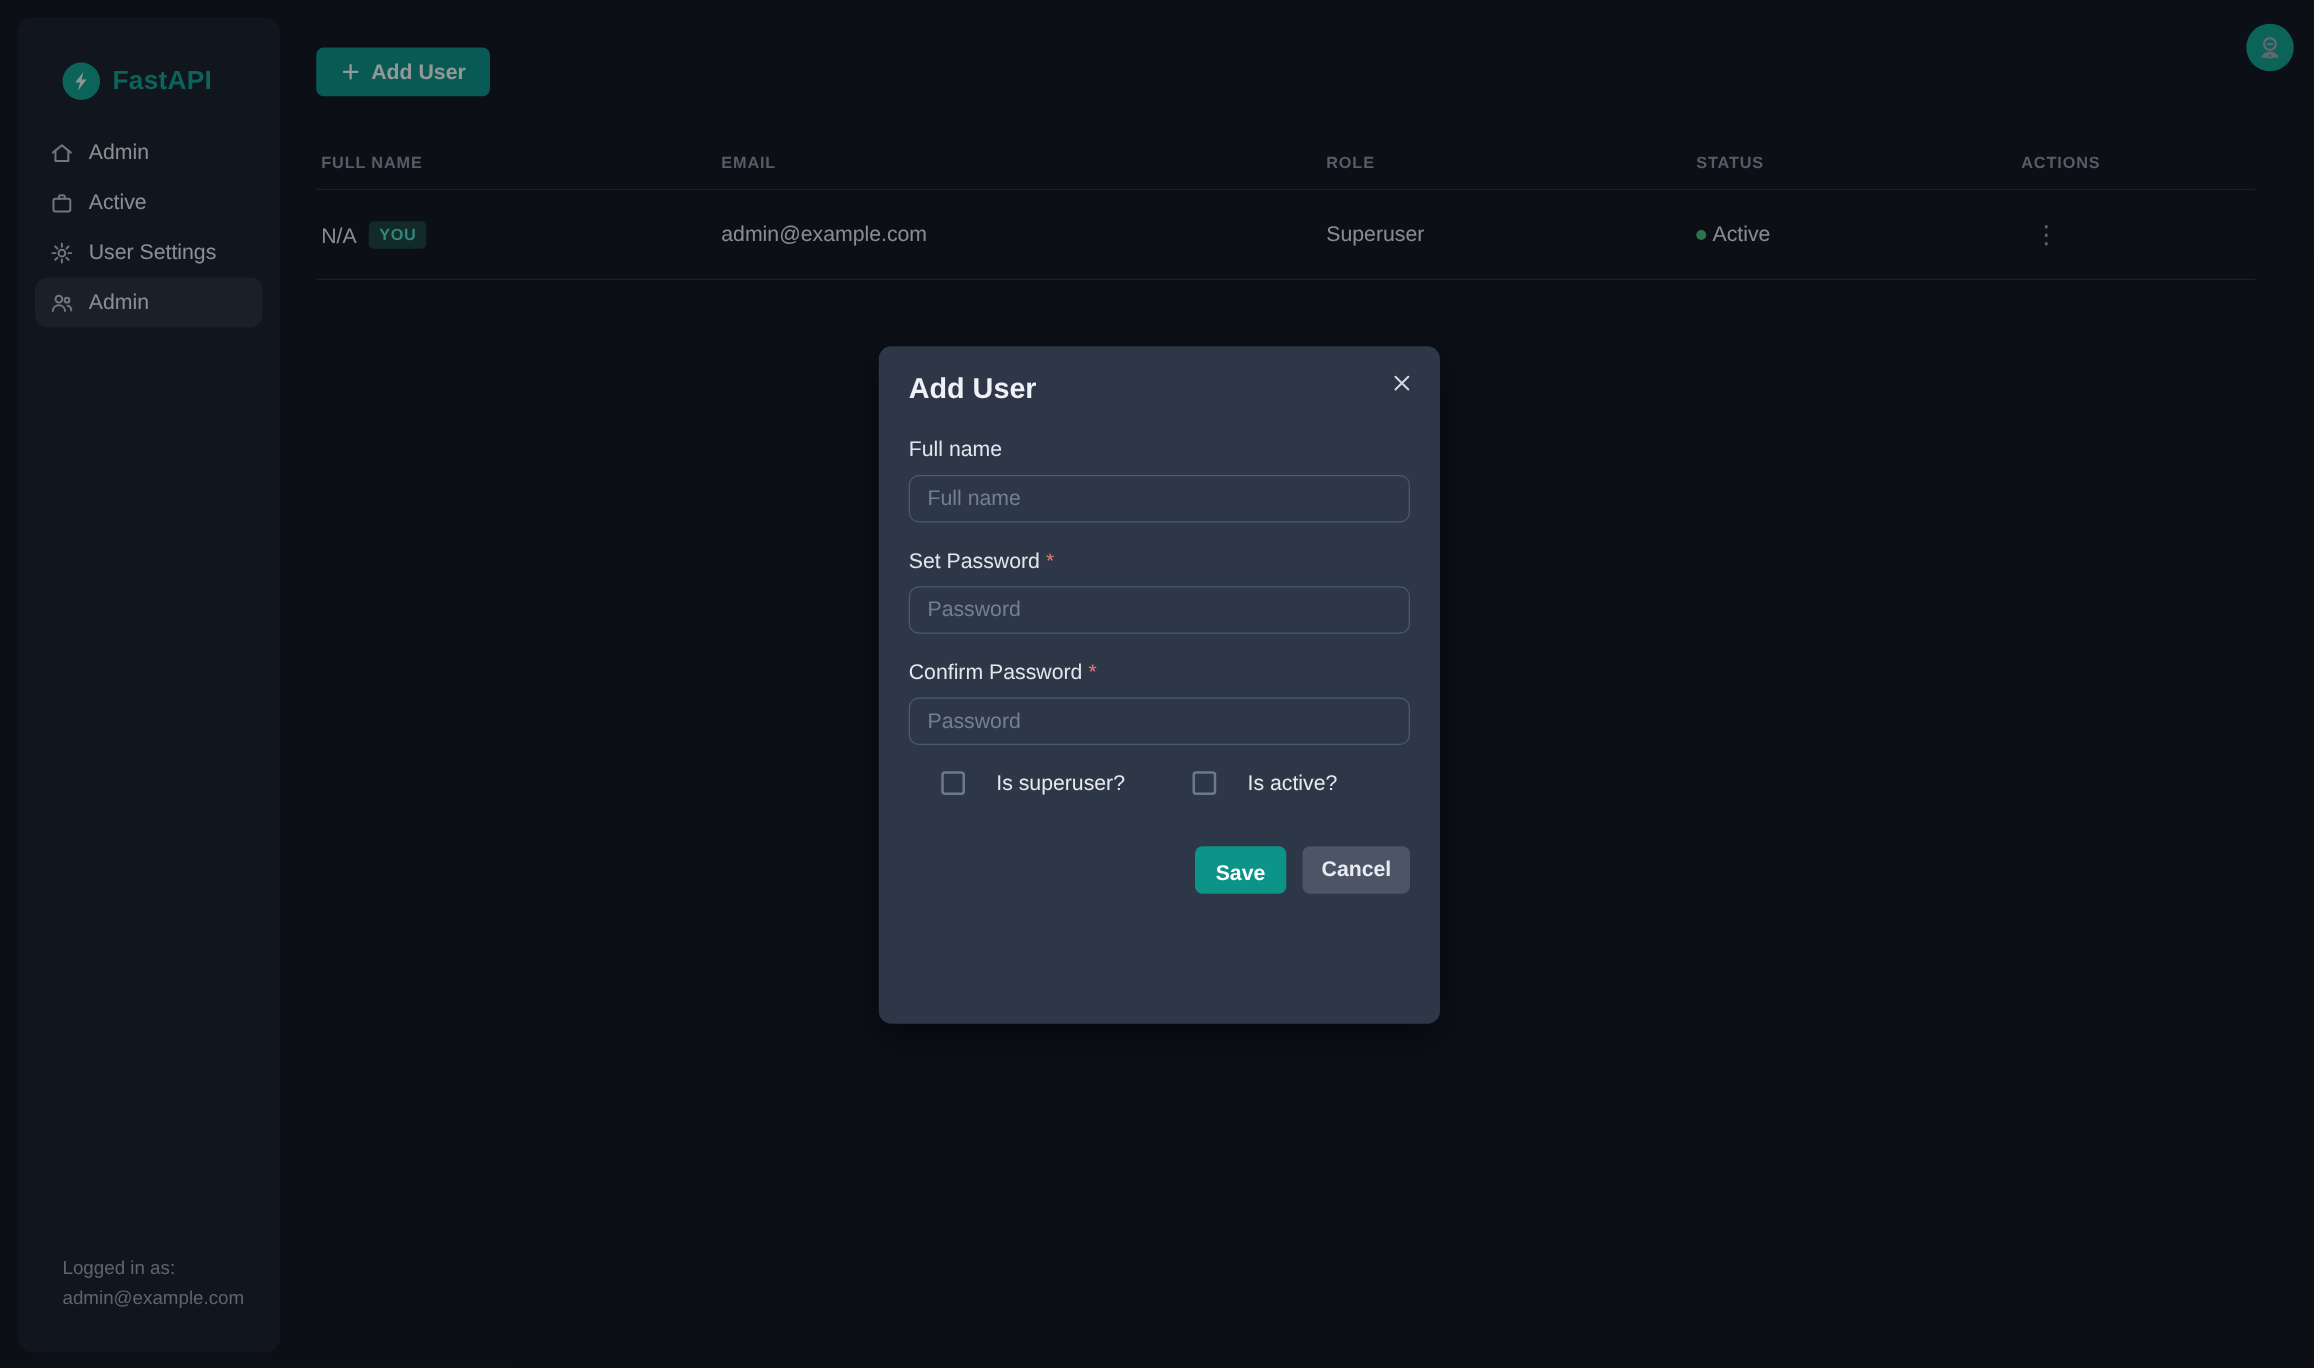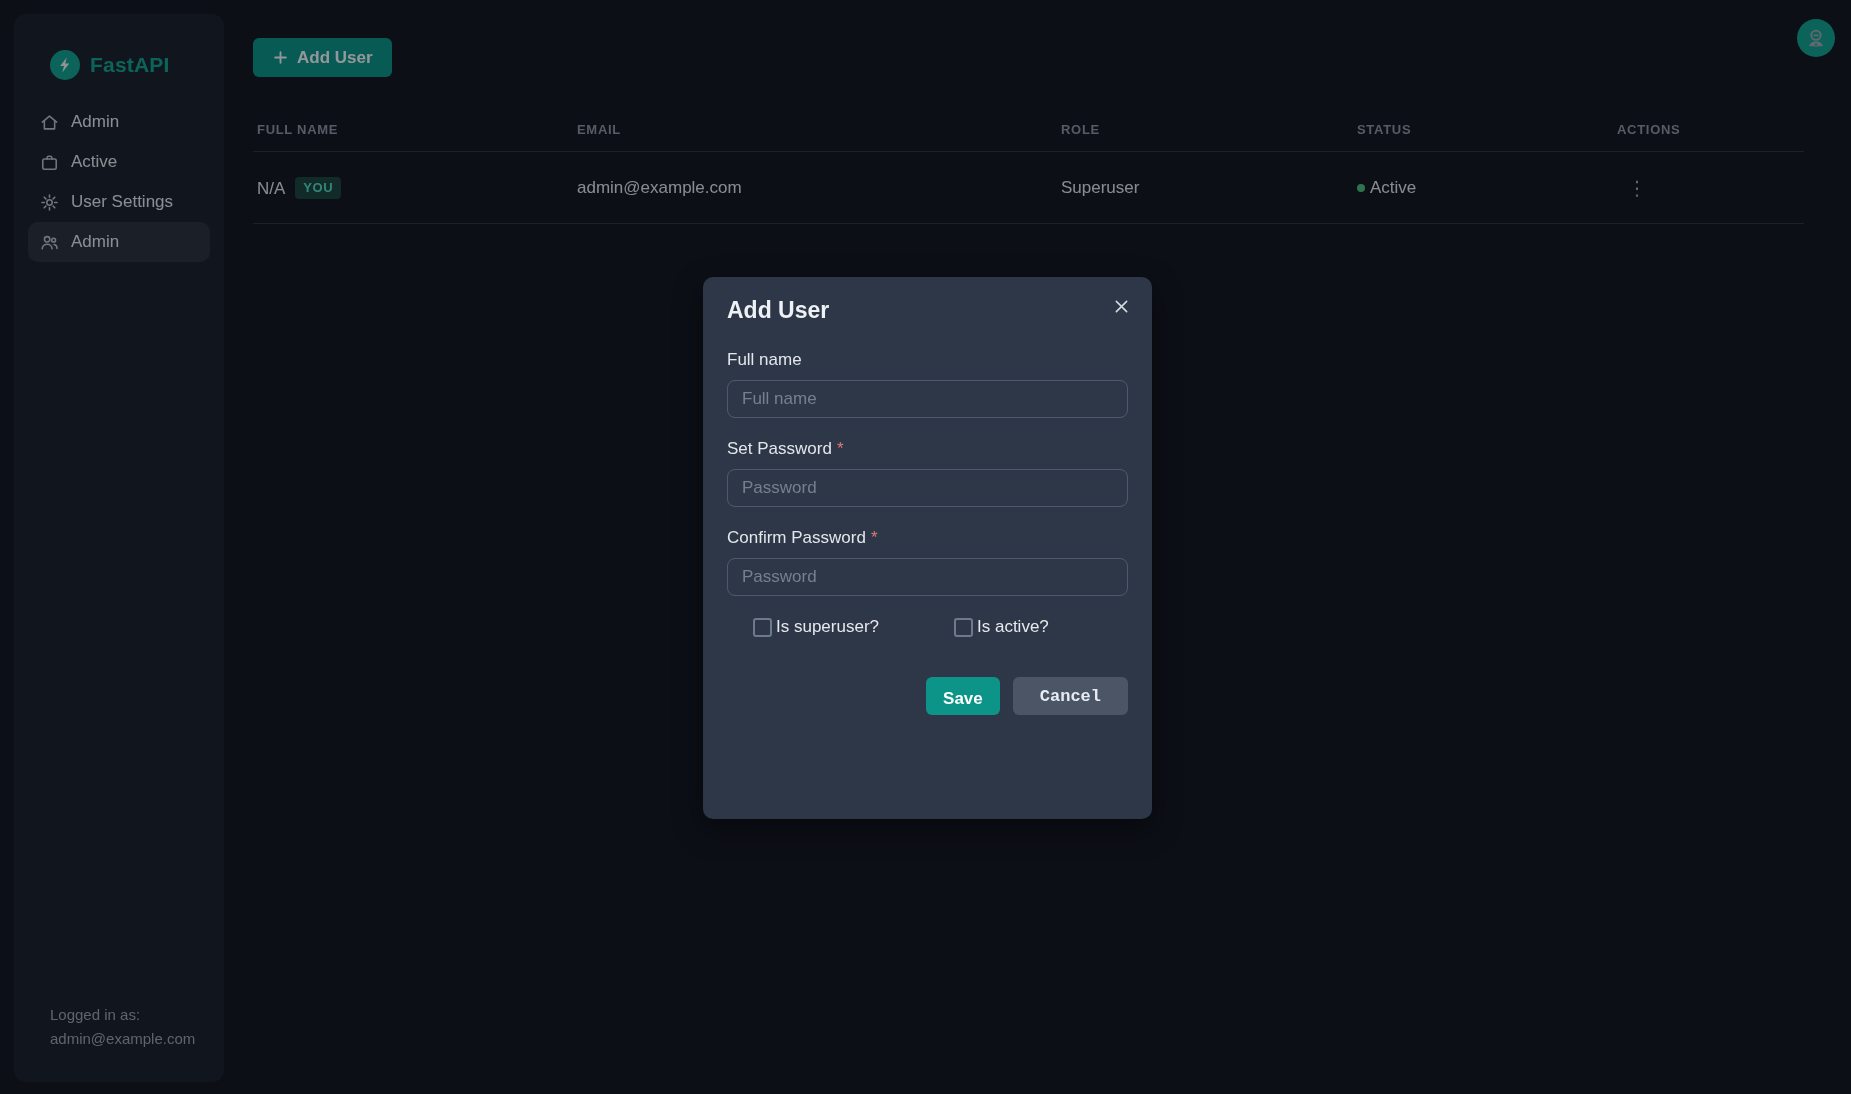--- a/index.html
+++ b/index.html
@@ -116,34 +116,34 @@
   .field-label { font-size: 17px; color: #e2e7ed; display: block; }
   .required-marker { color: #e07a7a; margin-left: 5px; }
   .field-input {
     margin-top: 10px; width: 100%; height: 38px;
     background: transparent; border: 1px solid #4d5a6e; border-radius: 8px;
     padding: 0 14px; font-family: "Liberation Sans", sans-serif;
     font-size: 17px; color: #e2e8f0; outline: none;
   }
   .field-input::placeholder { color: #75808f; }
   .checkbox-row { display: flex; margin-top: 21px; align-items: center; }
-  .checkbox-group { display: flex; align-items: center; gap: 4px; cursor: pointer; padding-left: 26px; }
+  .checkbox-group { display: flex; align-items: flex-start; gap: 25px; cursor: pointer; padding-left: 26px; }
   .checkbox-group:first-child { width: 201px; }
   .checkbox-box {
     width: 19px; height: 19px; border: 2px solid #6e7a8c; border-radius: 3px;
     flex: none; background: transparent;
   }
   .checkbox-label { font-size: 17px; color: #e6eaee; }
   .modal-footer { display: flex; justify-content: flex-end; gap: 13px; margin-top: 40px; }
   .btn {
     height: 38px; border: none; border-radius: 6px; cursor: pointer;
     font-family: "Liberation Sans", sans-serif; font-size: 17px; font-weight: bold;
   }
   .btn-save { background: #0d9488; color: #ffffff; padding: 12px 17px; }
-  .btn-cancel { background: #4c5565; color: #e8ecf2; padding: 0 27px; font-family: Liberation Mono, monospace; }
+  .btn-cancel { background: #4c5565; color: #e8ecf2; padding: 0 15px; }
 
   svg { display: block; }
 </style>
 </head>
 <body>
 
 <aside class="sidebar">
   <div class="logo-row">
     <span class="logo-badge">
       <svg width="18" height="18" viewBox="0 0 24 24">

